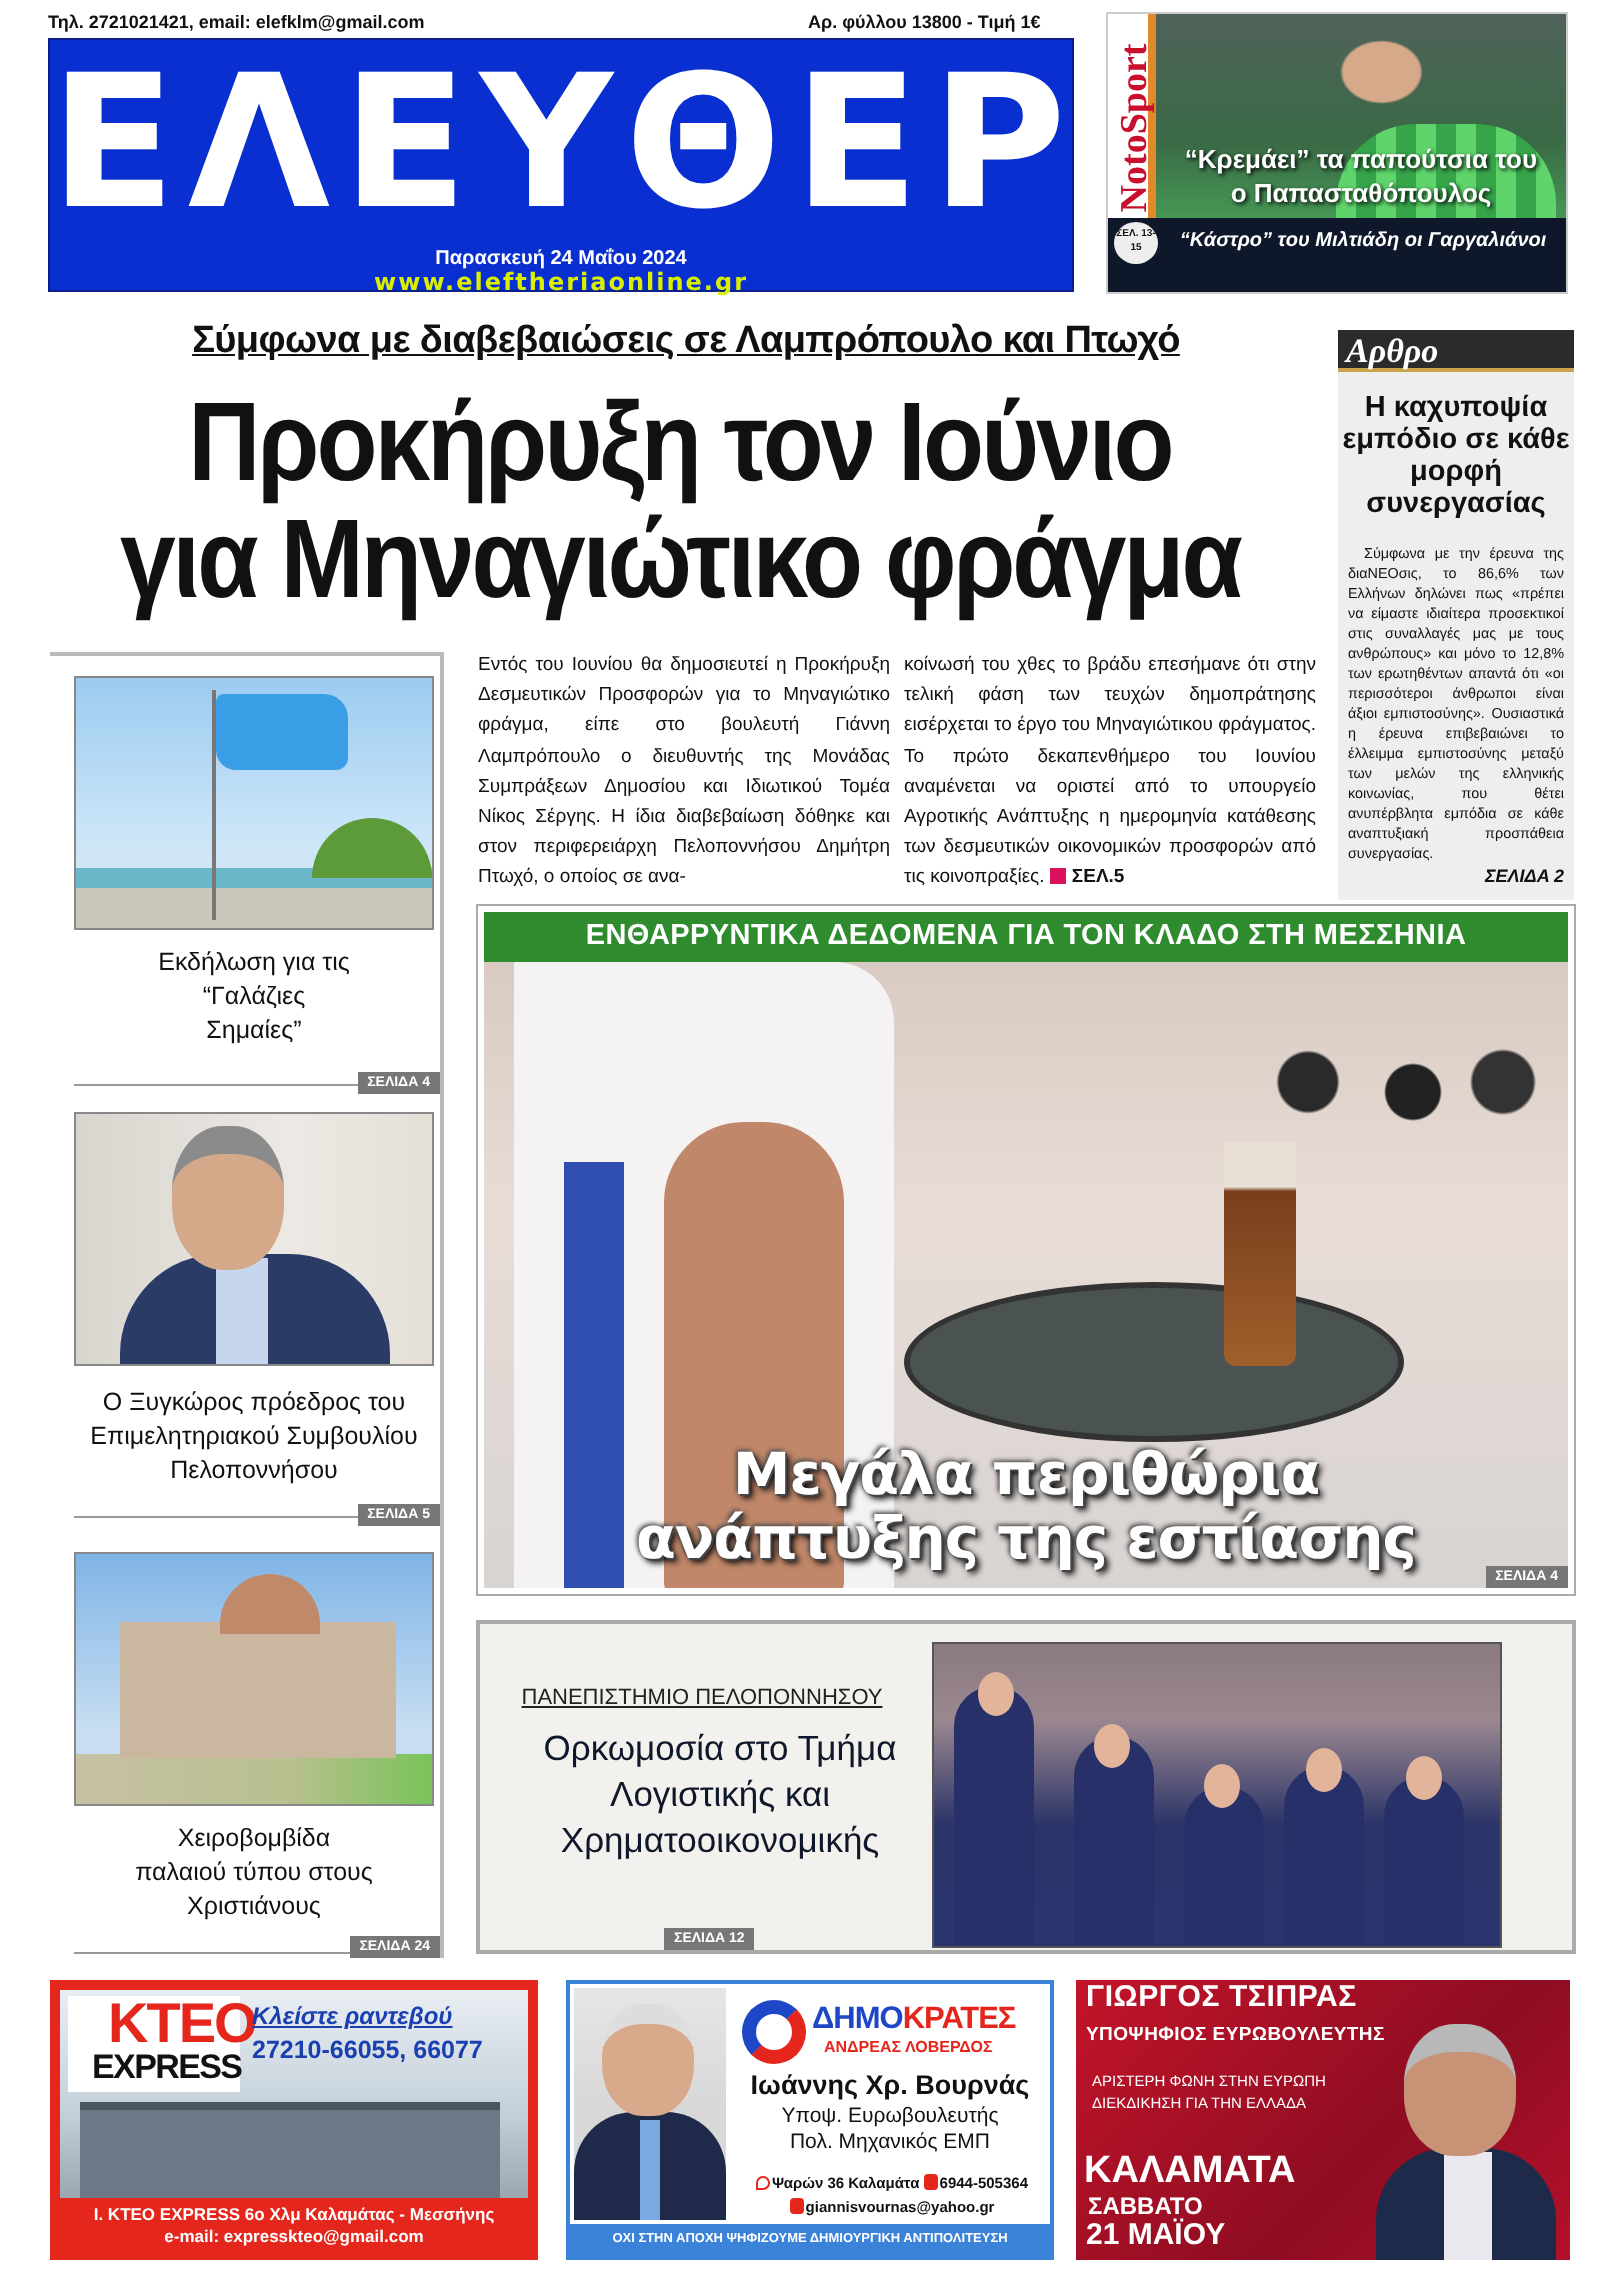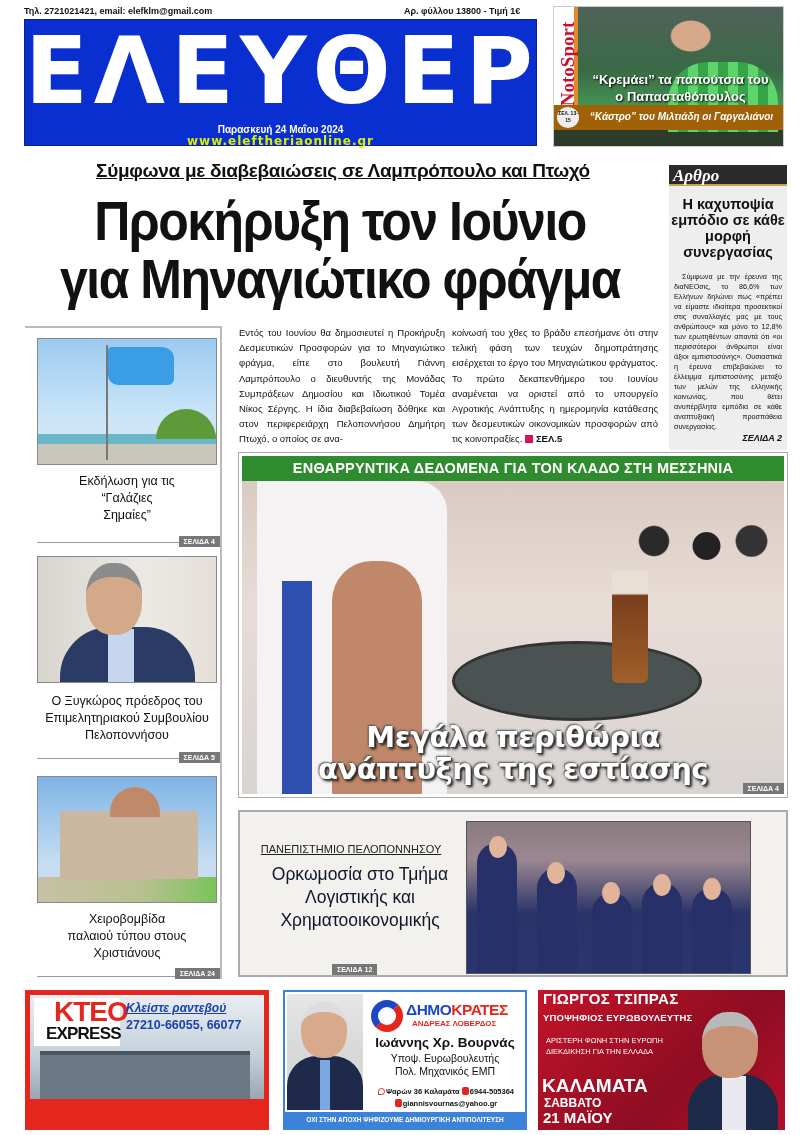--- a/index.html
+++ b/index.html
@@ -14,21 +14,21 @@
   .mast-date { position: absolute; left: 0; right: 0; top: 104px; text-align: center; color: #fff; font-size: 10px; font-weight: bold; }
   .mast-url { position: absolute; left: 0; right: 0; top: 114px; text-align: center; color: #d8f000; font-size: 12px; font-weight: bold; letter-spacing: 1px; font-family: "DejaVu Sans", sans-serif; }
 
   
   .noto { left: 553px; top: 6px; width: 231px; height: 141px; border: 1px solid #ccc; background: #2c3b2a; overflow: hidden; }
   .noto-photo { position: absolute; left: 24px; top: 0; right: 0; height: 116px; background: radial-gradient(ellipse at 55% 25%, #d6a98a 0 12%, transparent 13%), linear-gradient(180deg, #50625a 0%, #3a6a46 55%, #4aa85a 100%); }
   .noto-shirt { position: absolute; left: 90px; top: 55px; width: 110px; height: 70px; background: repeating-linear-gradient(90deg, #5fd46b 0 10px, #36a54a 10px 20px); border-radius: 40px 40px 0 0; }
   .noto-side { position: absolute; left: 0; top: 0; width: 24px; height: 116px; background: #fff; border-right: 4px solid #e08a2c; }
   .noto-side span { position: absolute; left: -36px; top: 46px; width: 100px; transform: rotate(-90deg); font-family: "Liberation Serif", serif; font-size: 19px; font-weight: bold; color: #c8102e; text-align: center; }
   .noto-head { position: absolute; left: 30px; right: 6px; top: 64px; text-align: center; color: #fff; font-size: 13px; font-weight: bold; line-height: 17px; text-shadow: 1px 1px 2px #000; }
-  .noto-bar { position: absolute; left: 0; right: 0; bottom: 16px; height: 25px; background: #a16207; }
+  .noto-bar { position: absolute; left: 0; right: 0; bottom: 0; height: 37px; background: #0f172a; }
   .noto-sel { position: absolute; left: 3px; top: 2px; width: 22px; height: 21px; border-radius: 50%; background: #eee; color: #111; font-size: 5px; font-weight: bold; text-align: center; line-height: 7px; padding-top: 3px; }
   .noto-sub { position: absolute; left: 30px; right: 4px; top: 6px; color: #fff; font-size: 10px; font-style: italic; font-weight: bold; text-align: center; }
 
   
   .kicker { left: 78px; top: 160px; width: 530px; font-size: 19px; font-weight: bold; text-align: center; text-decoration: underline; letter-spacing: -0.3px; }
   .headline { left: 20px; top: 192px; width: 640px; text-align: center; font-size: 50px; font-weight: bold; line-height: 52px; letter-spacing: -1.5px; transform: scaleY(1.12); transform-origin: top; }
 
   
   .arthro { left: 669px; top: 165px; width: 118px; height: 285px; background: #eeeeee; }
   .arthro-title { height: 21px; background: #2b2b2b; color: #fff; font-family: "Liberation Serif", serif; font-style: italic; font-weight: bold; font-size: 17px; padding-left: 4px; line-height: 21px; border-bottom: 2px solid #c9a24a; }
@@ -255,20 +255,24 @@
 <div class="abs ad ad-kteo">
   <div class="inner">
     <div class="kteo-bld"></div>
     <div class="kteo-logo">
       <span class="k1">ΚΤΕΟ</span>
       <span class="k2">EXPRESS</span>
     </div>
     <div class="kteo-cta">Κλείστε ραντεβού</div>
     <div class="kteo-tel">27210-66055, 66077</div>
   </div>
+  <div class="kteo-addr">
+    <div>I. KTEO EXPRESS 6ο Χλμ Καλαμάτας - Μεσσήνης</div>
+    <div>e-mail: expresskteo@gmail.com</div>
+  </div>
 </div>
 
 <div class="abs ad ad-demo">
   <div class="demo-photo">
     <div class="demo-suit"></div>
       <div class="demo-tie"></div>
       <div class="demo-face"></div>
   </div>
   <div class="demo-logo-ring"></div>
   <div class="demo-logo-text"><span>ΔΗΜΟ</span><span class="red">ΚΡΑΤΕΣ</span></div>

